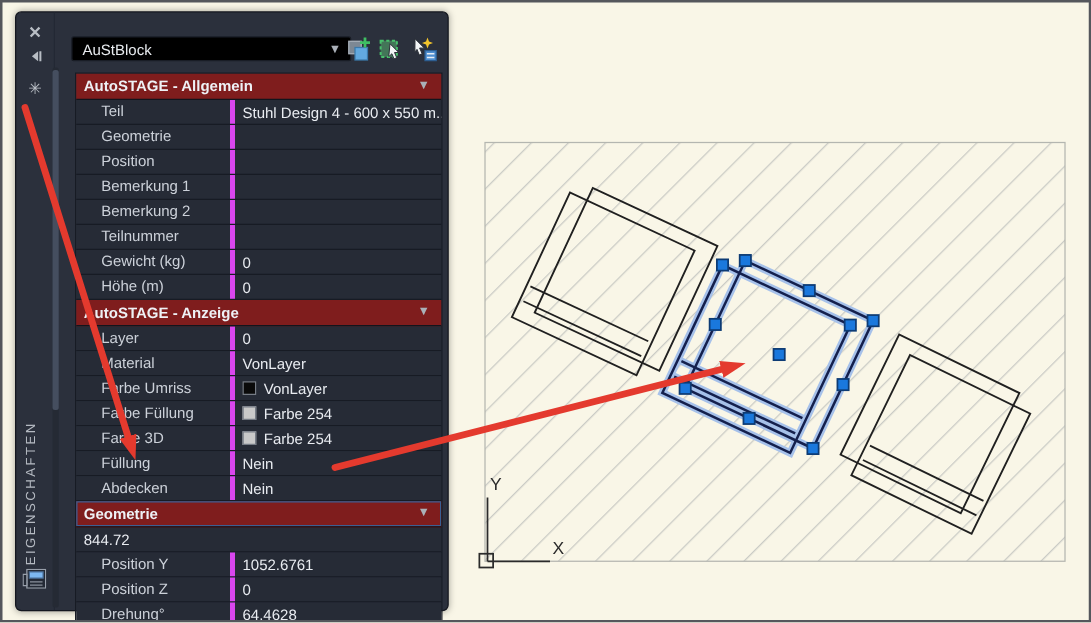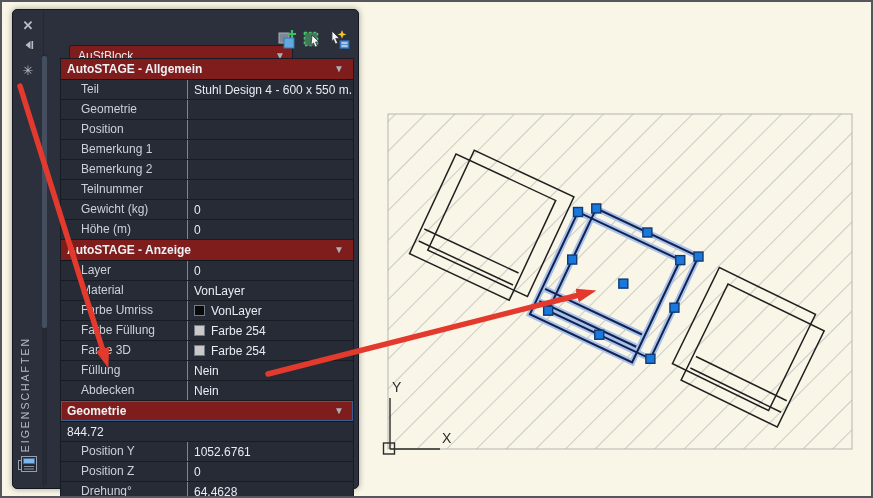--- a/index.html
+++ b/index.html
@@ -13,34 +13,34 @@
   .vstrip{position:absolute;left:0;top:0;width:30px;height:100%;border-right:1px solid #232834;}
   .strip-icon{width:30px;height:20px;text-align:center;color:#b8bdc4;cursor:pointer;}
   .strip-icon svg{display:block;margin:3px auto 0;}
   .icon-x{font-size:13px;font-weight:bold;line-height:20px;margin-top:6px;}
   .icon-gear{font-size:13px;line-height:20px;margin-top:2px;}
   .vtitle{position:absolute;left:6px;bottom:36px;writing-mode:vertical-rl;transform:rotate(180deg);font-size:10.5px;letter-spacing:2px;color:#b5bac2;white-space:nowrap;}
   .strip-bottom{position:absolute;left:5px;bottom:12px;}
 
   .content{position:absolute;left:36px;top:0;right:4px;bottom:0;}
   .toolbar{position:absolute;left:8px;top:19px;right:2px;height:22px;}
-  .dropdown{position:absolute;left:0;top:16px;width:224px;height:20px;background:#7f1d1d;border:1px solid #191d26;border-radius:2px;color:#e8ebef;font-size:12px;line-height:20px;padding-left:8px;box-sizing:border-box;cursor:pointer;margin-left:12px;}
+  .dropdown{position:absolute;left:0;top:0;width:224px;height:20px;background:#000000;border:1px solid #191d26;border-radius:2px;color:#e8ebef;font-size:12px;line-height:20px;padding-left:8px;box-sizing:border-box;cursor:pointer;}
   .dd-chev{position:absolute;right:7px;top:0;color:#aab0b8;font-size:10px;}
   .tb-icons{position:absolute;right:2px;top:0;display:flex;gap:4px;}
   .tb-icon{width:22px;height:21px;cursor:pointer;}
 
   .scrollbar{position:absolute;left:29px;top:44px;width:5px;height:432px;background:#252a34;border-radius:2px;z-index:4;}
   .scrollbar .thumb{position:absolute;left:0;top:2px;width:5px;height:272px;background:#454e5f;border-radius:2px;}
 
   #prop-grid{position:absolute;left:11px;top:48px;width:294px;border:1px solid #171b24;box-sizing:border-box;}
   .sec-header{position:relative;height:20px;background:#7f1d1d;color:#eef1f5;font-size:12px;font-weight:bold;line-height:20px;padding-left:6px;border-bottom:1px solid #11151d;cursor:pointer;}
   .sec-header.hl{box-shadow:inset 0 0 0 1px #3b5f93;}
   .sec-chev{position:absolute;right:9px;top:0;font-weight:normal;font-size:10px;color:#aab0b8;}
   .prow{display:flex;height:19px;background:#262b36;border-bottom:1px solid #171b24;cursor:default;}
-  .plabel{width:127px;padding-left:20px;box-sizing:border-box;border-right:1px solid #d946ef;font-size:12px;color:#ccd1d9;line-height:18px;overflow:hidden;white-space:nowrap;}
+  .plabel{width:127px;padding-left:20px;box-sizing:border-box;border-right:4px solid #d946ef;font-size:12px;color:#ccd1d9;line-height:18px;overflow:hidden;white-space:nowrap;}
   .pvalue{flex:1;display:flex;align-items:center;gap:6px;padding-left:6px;font-size:12px;color:#e9ecf1;line-height:18px;overflow:hidden;white-space:nowrap;}
   .swatch{display:inline-block;width:11px;height:11px;border:1px solid #767c86;box-sizing:border-box;flex:0 0 auto;}
 </style>
 </head>
 <body>
 
 <div class="stage">
 
   <svg id="drawing" width="873" height="498">
       <defs>

